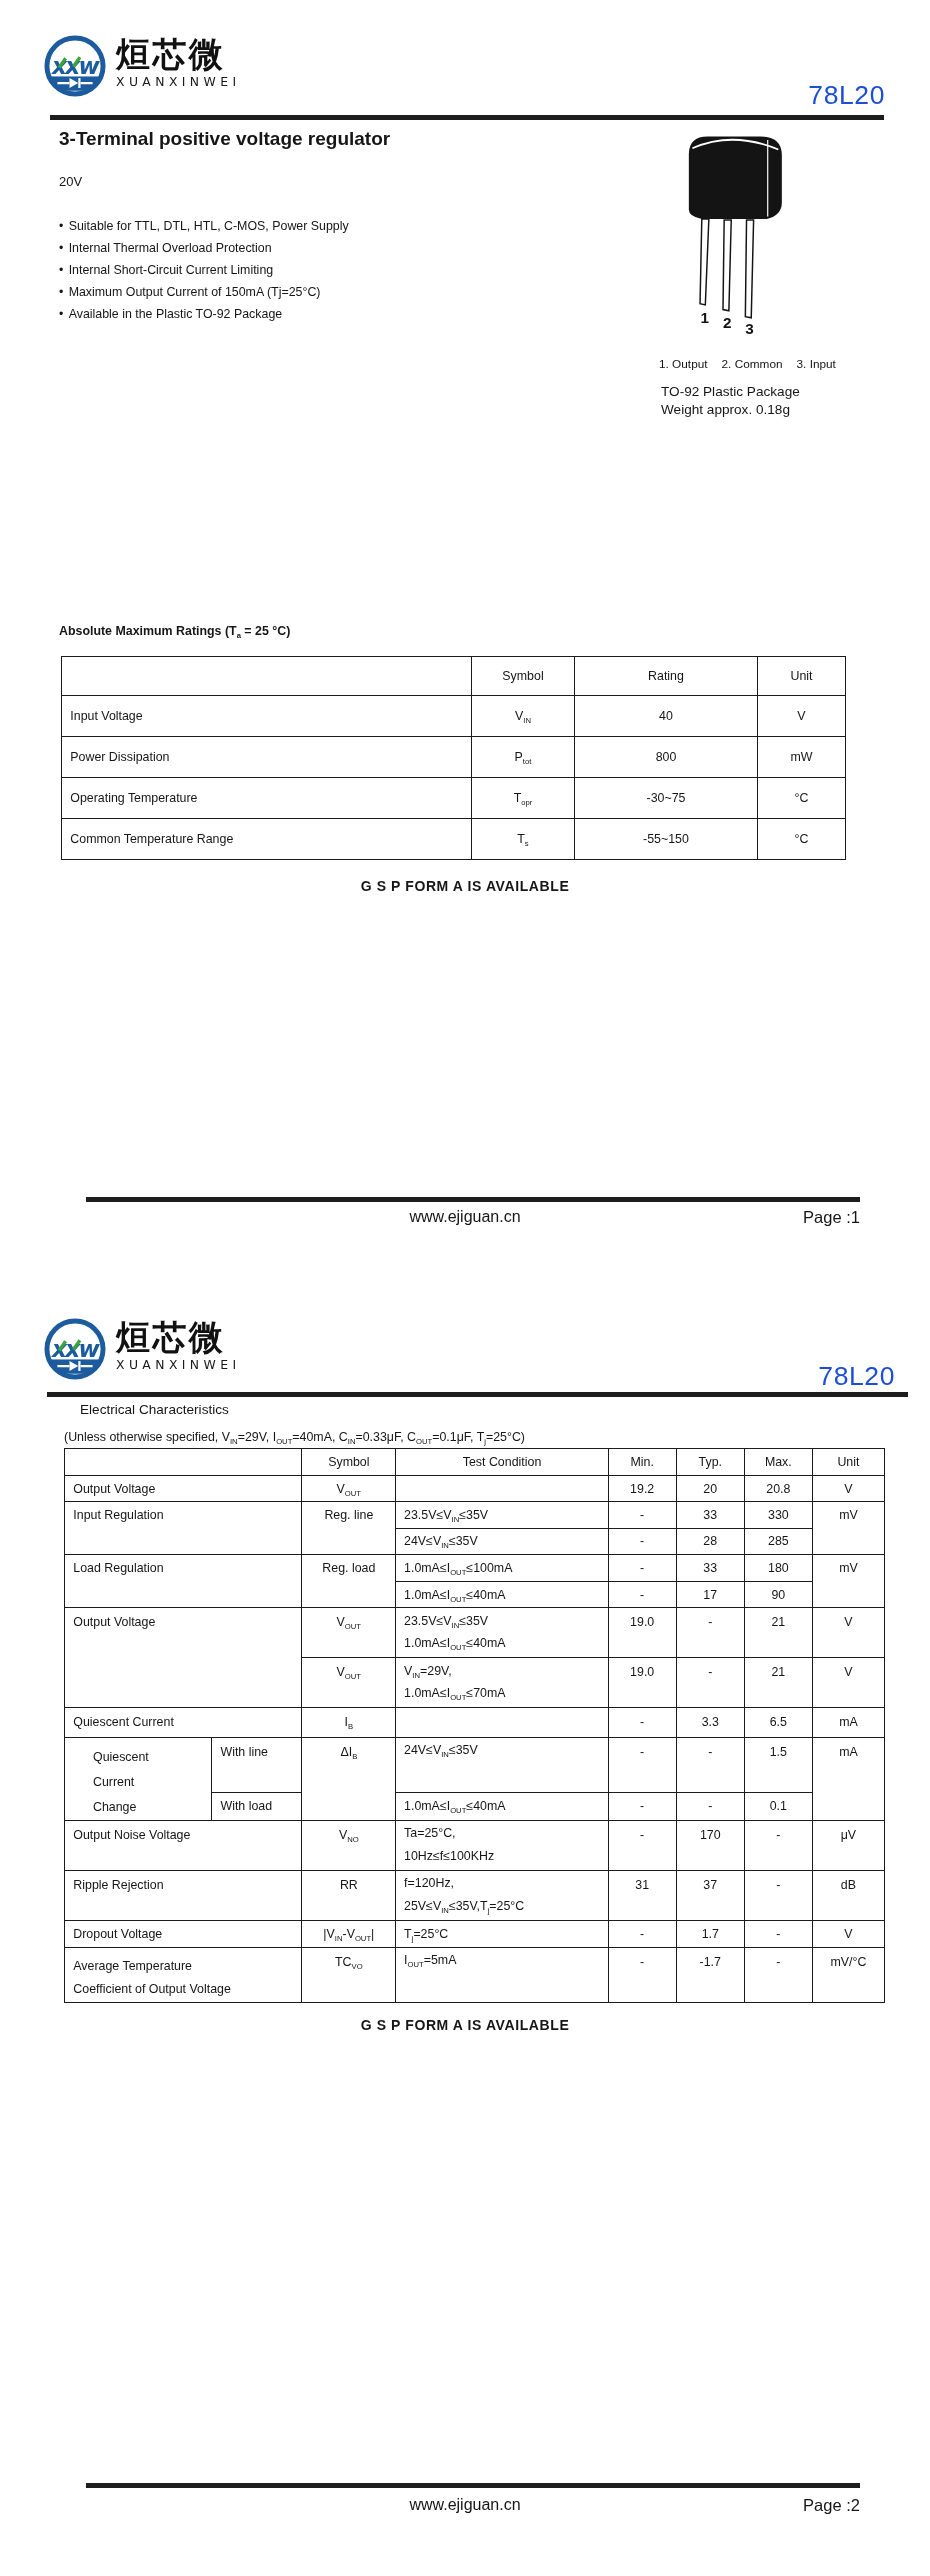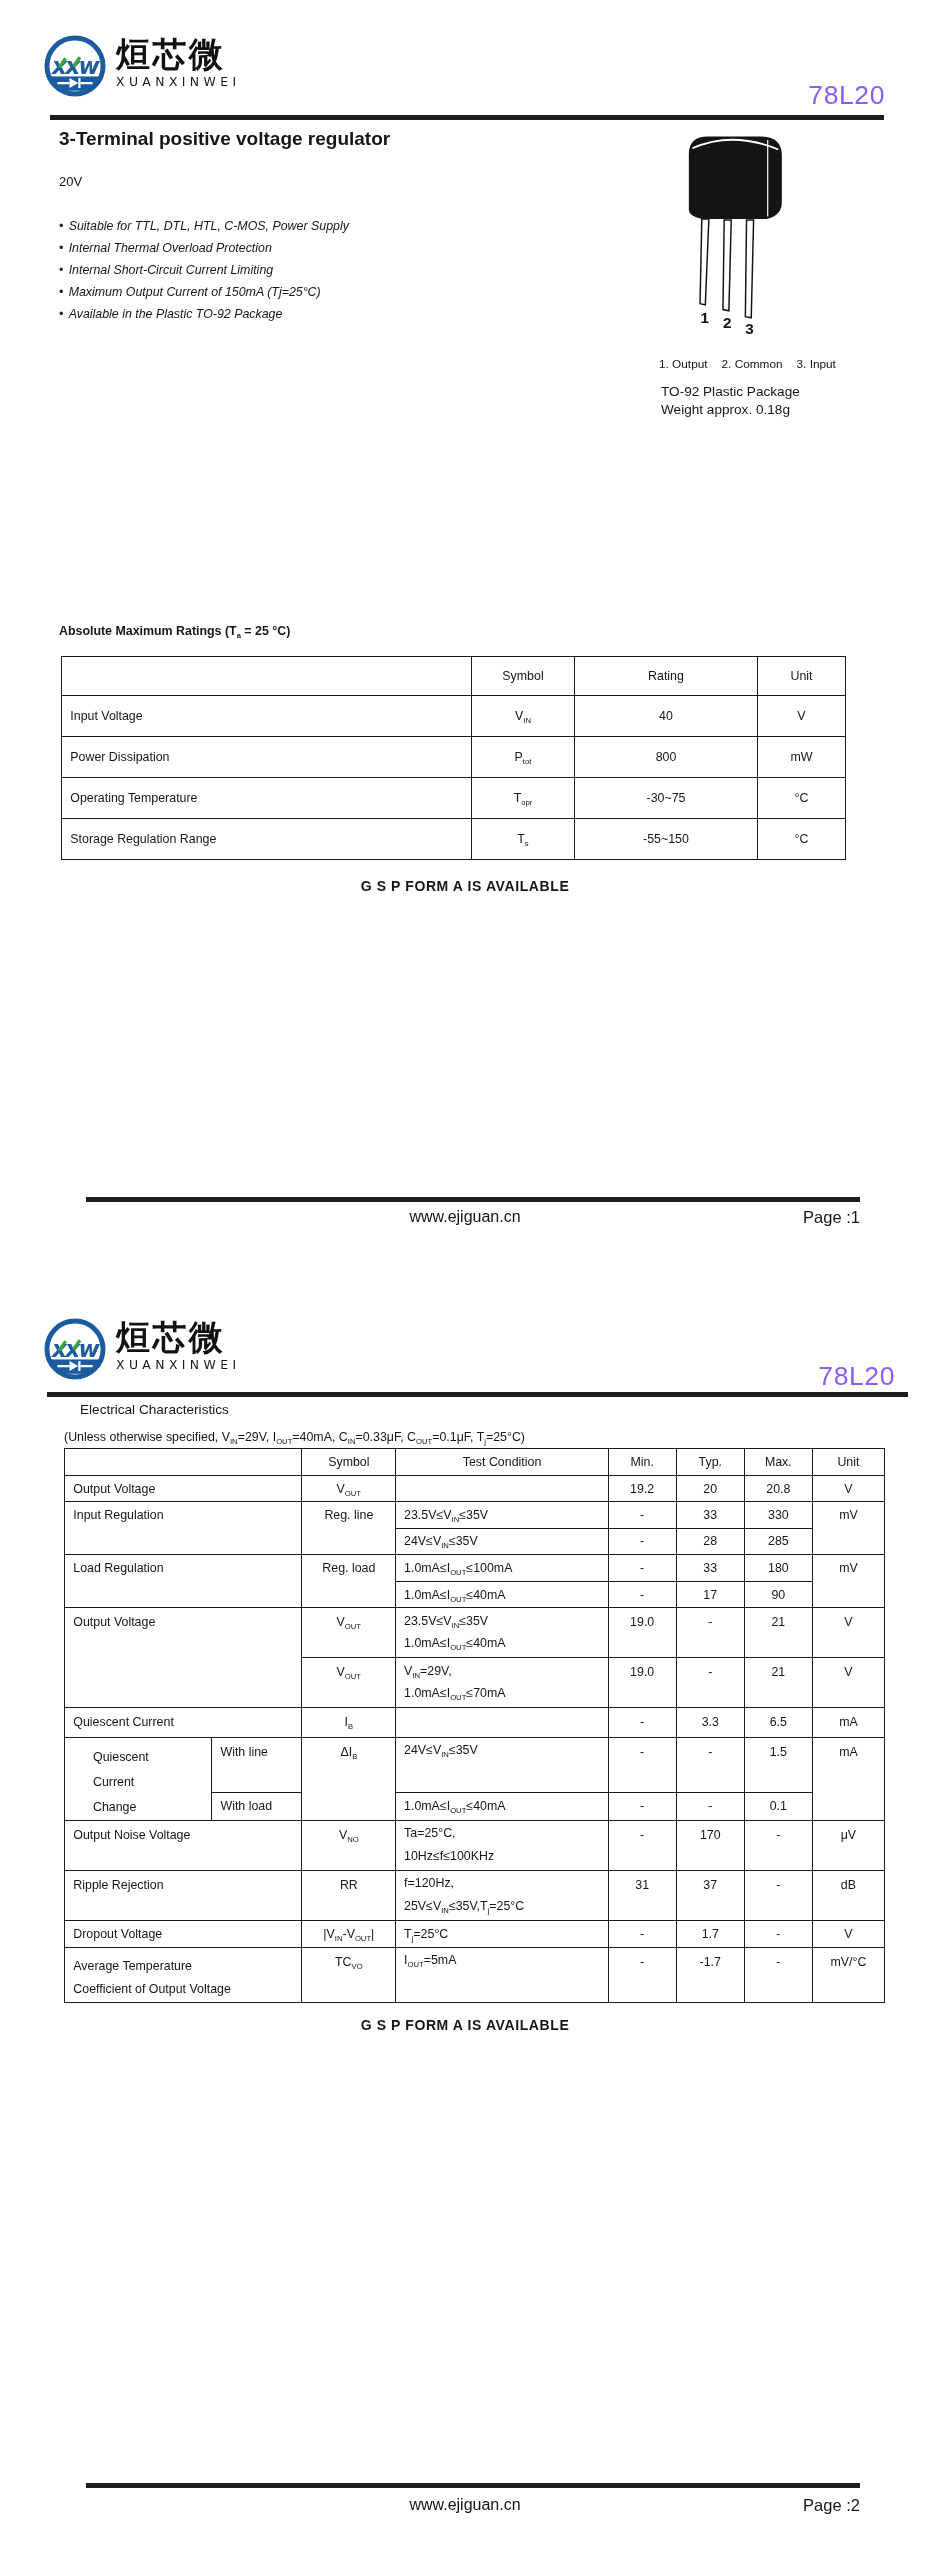--- a/index.html
+++ b/index.html
@@ -7,27 +7,27 @@
     position:relative;width:930px;height:2576px;background:#ffffff;
     font-family:"Liberation Sans",sans-serif;color:#161616;overflow:hidden;
   }
   .abs{position:absolute;}
   sub{font-size:0.62em;line-height:0;}
   .rule{background:#1d1d1d;height:4.7px;}
 
   
   .brand-cn{font-size:34px;font-weight:bold;letter-spacing:2.4px;line-height:1.05;font-family:"DejaVu Sans",sans-serif;color:#111;}
   .brand-en{font-size:12.4px;letter-spacing:4.4px;margin-top:1.8px;color:#1a1a1a;font-family:"DejaVu Sans",sans-serif;}
-  .partnum{font-size:26.5px;letter-spacing:0.6px;color:#8b5cf6;}
+  .partnum{font-size:26.5px;letter-spacing:0.6px;color:#1d4ed8;}
 
   
   .feat-title{font-size:19px;font-weight:bold;line-height:15.3px;}
   .volt{font-size:13px;margin-top:28px;}
   ul.features{list-style:none;margin:26px 0 0 0;padding:0;font-size:12.4px;}
-  ul.features li{line-height:22px;font-style:italic;}
+  ul.features li{line-height:22px;}
   ul.features li::before{content:"•";margin-right:5.3px;}
 
   .legend-row{display:flex;gap:14px;font-size:11.8px;}
   .pkg-cap{font-size:13.6px;line-height:18.3px;}
 
   .sec-title-bold{font-size:12.4px;font-weight:bold;}
   .ec-title{font-size:13.6px;}
   .ec-cond{font-size:12.4px;}
   .gsp{left:0;width:930px;text-align:center;font-size:14px;font-weight:bold;letter-spacing:0.6px;}
 
@@ -138,21 +138,21 @@
         <td>800</td>
         <td>mW</td>
       </tr>
       <tr style="height:41px">
         <td class="p">Operating Temperature</td>
         <td>T<sub>opr</sub></td>
         <td>-30~75</td>
         <td>°C</td>
       </tr>
       <tr style="height:41px">
-        <td class="p">Storage Regulation Range</td>
+        <td class="p">Common Temperature Range</td>
         <td>T<sub>s</sub></td>
         <td>-55~150</td>
         <td>°C</td>
       </tr>
     </tbody>
   </table>
 
   <div class="abs gsp" style="top:878px">G S P FORM A IS AVAILABLE</div>
 
   <div class="abs rule" style="left:86px;top:1197px;width:774px;height:5.3px"></div>

